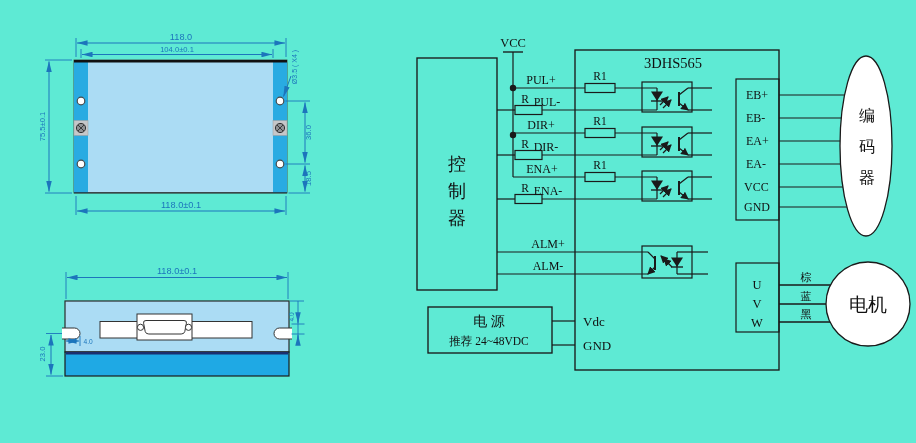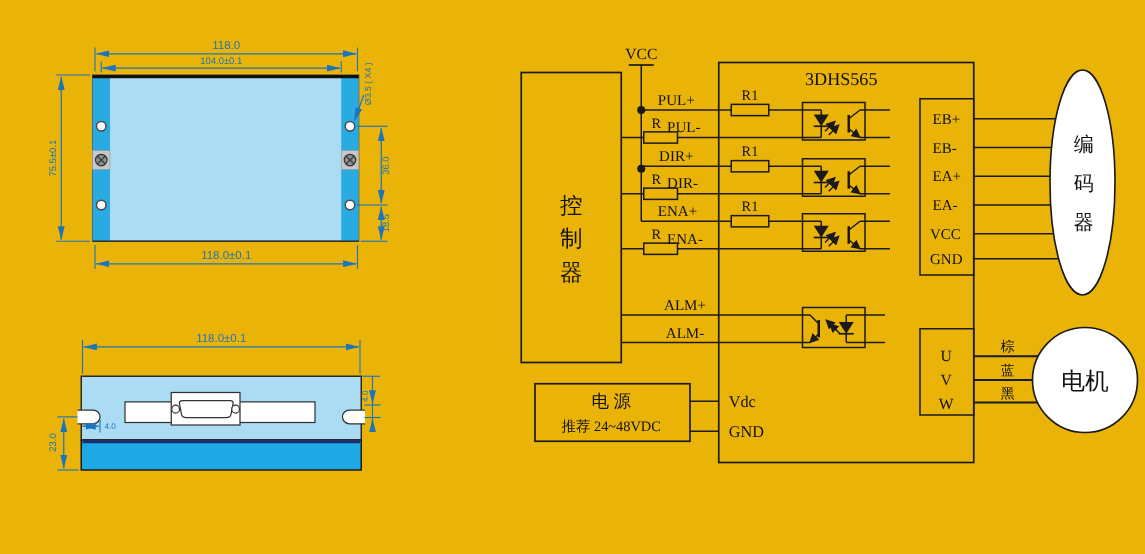--- a/index.html
+++ b/index.html
@@ -1,16 +1,16 @@
 <!DOCTYPE html>
 <html><head>
 <meta charset="utf-8">
 <style>
   html,body{margin:0;padding:0;background:#fff;}
-  .stage{position:relative;width:916px;height:443px;background:#eab308;overflow:hidden;}
+  .stage{position:relative;width:916px;height:443px;background:#5eead4;overflow:hidden;}
   svg{position:absolute;left:0;top:0;}
   .dim{stroke:#1C75BC;stroke-width:1;fill:none;}
   .dimthin{stroke:#1C75BC;stroke-width:0.9;fill:none;}
   .dimt{fill:#1C75BC;font-family:"Liberation Sans",sans-serif;}
   .wl{stroke:#1a1a1a;stroke-width:1.2;fill:none;}
   .wlb{stroke:#1a1a1a;stroke-width:1.35;fill:none;}
   .st{fill:#111;font-family:"Liberation Serif",serif;}
   .cjk{fill:#111;font-family:"Liberation Serif","DejaVu Sans",sans-serif;}
   text{user-select:none;}
 </style>

